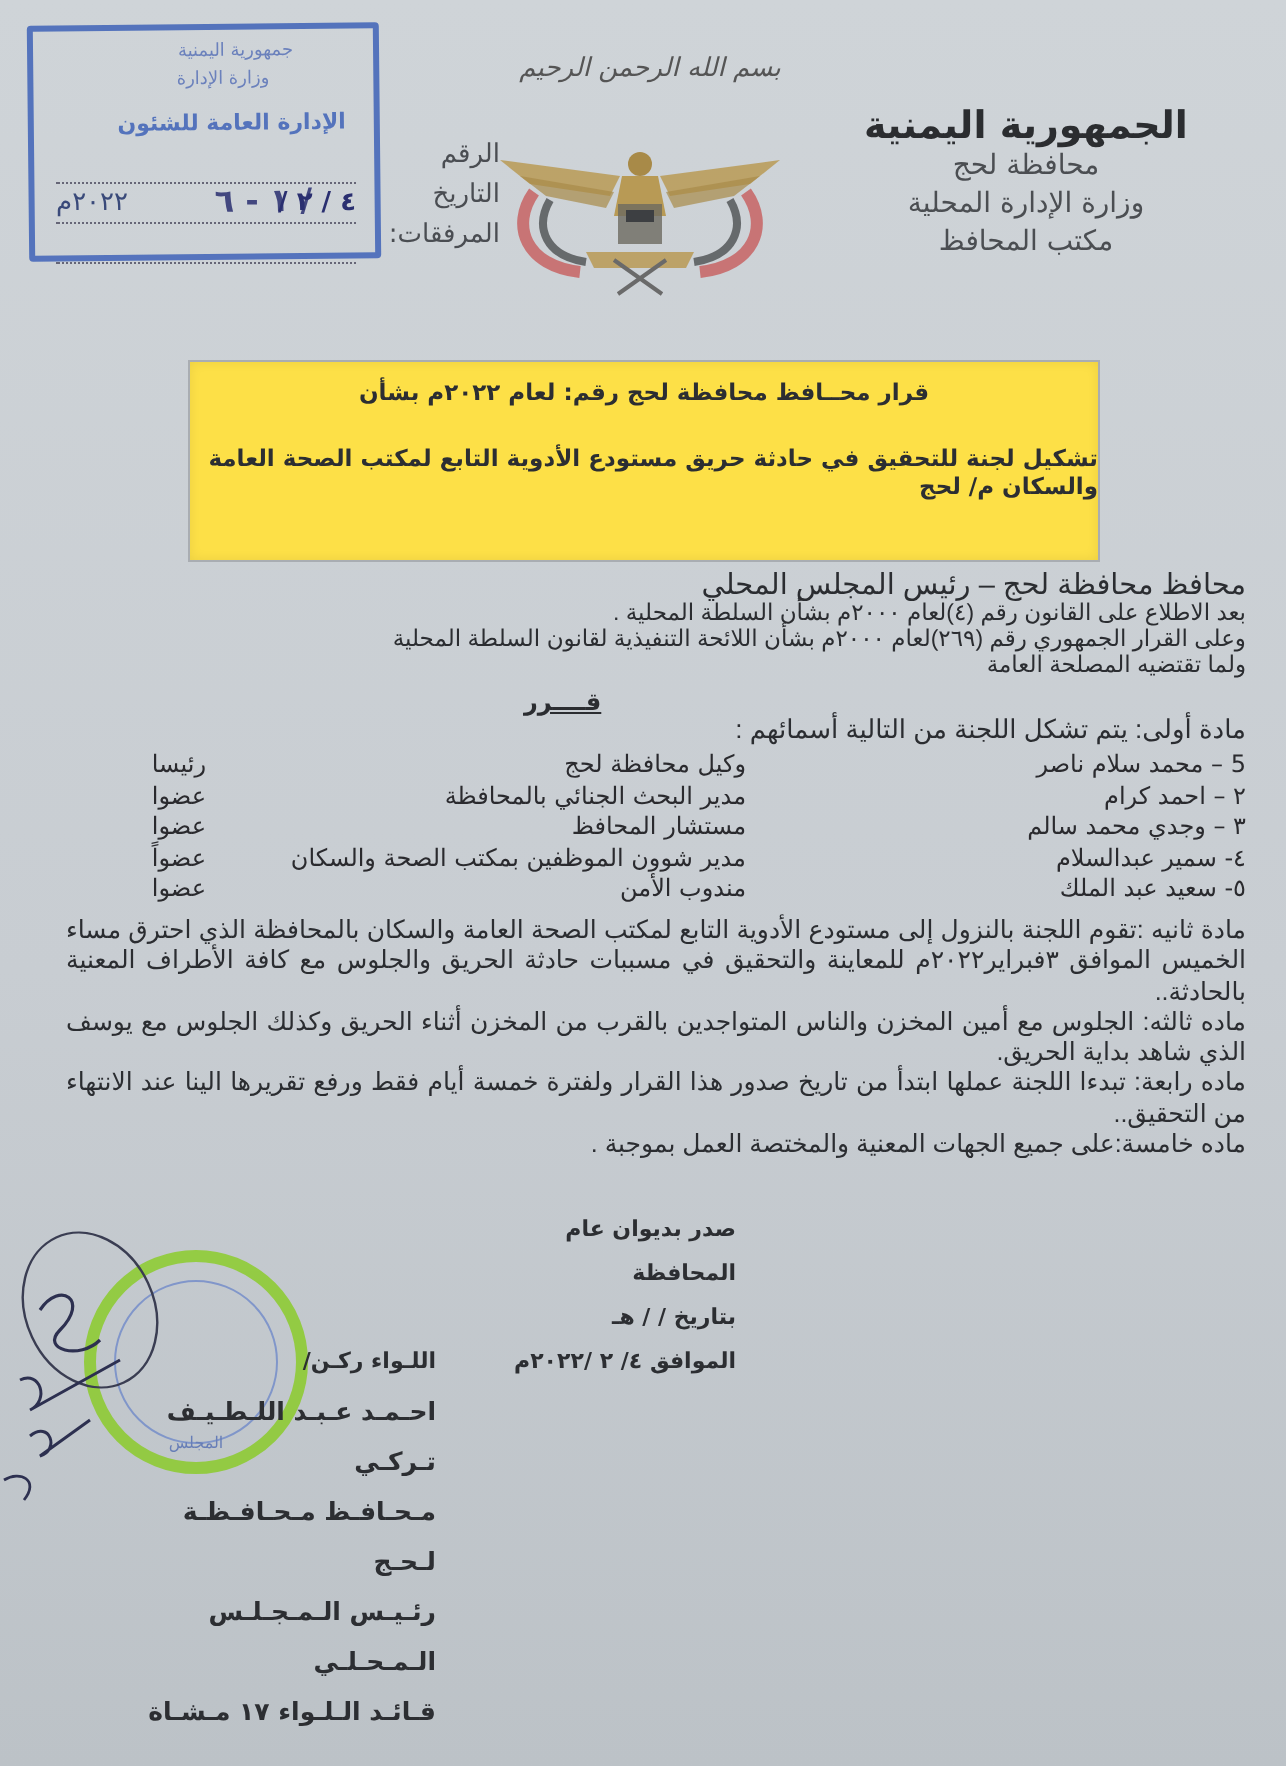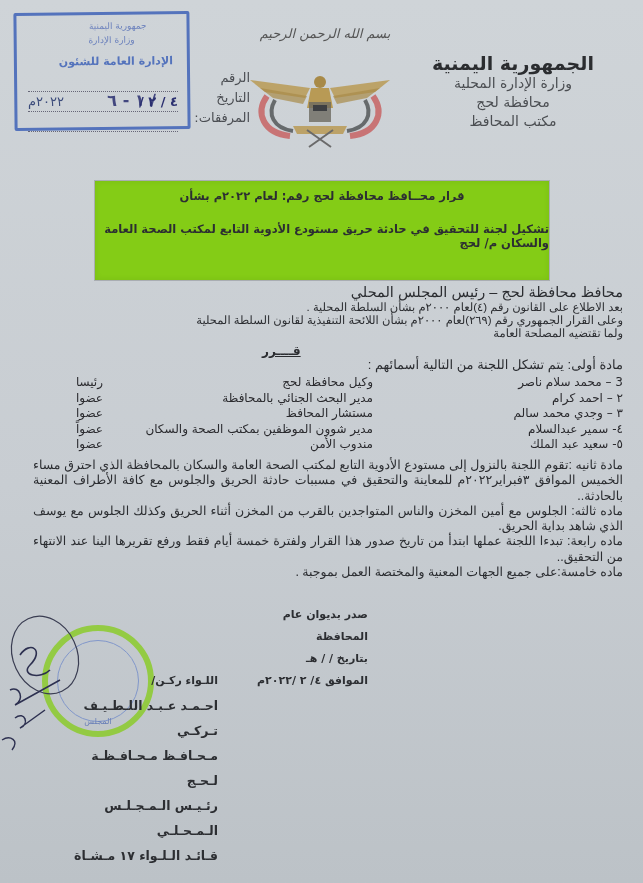--- a/index.html
+++ b/index.html
@@ -28,21 +28,21 @@
     .dots { border-bottom: 1px dotted #667; height: 18px; margin-bottom: 2px; }
 
     
     .stamp { left: 14px; top: 12px; width: 176px; height: 118px; border: 3px solid #3f63b8; border-radius: 2px; opacity: 0.85; transform: rotate(-0.6deg); }
     .stamp .s1 { position:absolute; right: 40px; top: 6px; font-size: 9px; color: #5a73b8; }
     .stamp .s2 { position:absolute; right: 52px; top: 20px; font-size: 9px; color: #5a73b8; }
     .stamp .s3 { position:absolute; right: 14px; top: 40px; font-size: 11px; color: #3f63b8; font-weight:bold; }
     .stamp .snum { position:absolute; left: 90px; top: 76px; font-size: 16px; color: #2a2f70; font-weight:bold;text-align:center; }
 
     
-    .title-box { left: 94px; top: 180px; width: 456px; height: 101px; background: #84cc16; border: 1px solid #a9adb2; box-shadow: inset 0 0 6px rgba(0,0,0,0.08); }
+    .title-box { left: 94px; top: 180px; width: 456px; height: 101px; background: #fde047; border: 1px solid #a9adb2; box-shadow: inset 0 0 6px rgba(0,0,0,0.08); }
     .title-box .t1 { position:absolute; top: 8px; width: 100%; text-align: center; font-size: 11.5px; font-weight: bold; color: #2c2e32; }
     .title-box .t2 { position:absolute; top: 41px; width: 100%; text-align: right; font-size: 11.5px; font-weight: bold; color: #2c2e32; }
 
     
     .body-block { right: 20px; width: 590px; font-family: "Liberation Sans", sans-serif; color: #2b2d31; }
     .gov-line { top: 284px; font-size: 14.5px; }
     .pre { top: 301px; font-size: 11.5px; line-height: 13px; }
     .decided { left: 262px; top: 344px; font-size: 12px; font-weight: bold; text-decoration: underline; color: #2b2d31; }
     .art1 { top: 357px; font-size: 13px; }
     .members { right: 20px; top: 375px; width: 590px; font-size: 12px; line-height: 15.5px; }
@@ -66,22 +66,22 @@
 
     svg { display:block; }
   </style>
 </head>
 <body>
 
 <div class="page">
 
   <div class="abs hdr-right">
     <div class="country">الجمهورية اليمنية</div>
+    <div class="line">محافظة لحج</div>
     <div class="line">وزارة الإدارة المحلية</div>
-    <div class="line">محافظة لحج</div>
     <div class="line">مكتب المحافظ</div>
   </div>
 
   <div class="abs basmala">بسم الله الرحمن الرحيم</div>
 
   <div class="abs emblem">
     <svg width="150" height="80" viewBox="0 0 150 80">
 
       <path d="M5 12 L65 20 L60 30 L20 24 Z" fill="#b89a55" opacity="0.85"></path>
       <path d="M145 12 L85 20 L90 30 L130 24 Z" fill="#b89a55" opacity="0.85"></path>
@@ -136,21 +136,21 @@
   <div class="abs body-block pre">
     <div>بعد الاطلاع على القانون رقم (٤)لعام ٢٠٠٠م بشأن السلطة المحلية .</div>
     <div>وعلى القرار الجمهوري رقم (٢٦٩)لعام ٢٠٠٠م بشأن اللائحة التنفيذية لقانون السلطة المحلية</div>
     <div>ولما تقتضيه المصلحة العامة</div>
   </div>
   <div class="abs decided">قــــرر</div>
 
   <div class="abs body-block art1">مادة أولى:  يتم تشكل اللجنة من التالية أسمائهم :</div>
   <div class="abs members">
     <div class="member-row">
-      <span class="m-name">3 – محمد سلام ناصر</span>
+      <span class="m-name">5 – محمد سلام ناصر</span>
       <span class="m-role">وكيل محافظة لحج</span>
       <span class="m-pos">رئيسا</span>
     </div>
     <div class="member-row">
       <span class="m-name">٢ – احمد كرام</span>
       <span class="m-role">مدير البحث الجنائي بالمحافظة</span>
       <span class="m-pos">عضوا</span>
     </div>
     <div class="member-row">
       <span class="m-name">٣ – وجدي محمد سالم</span>

